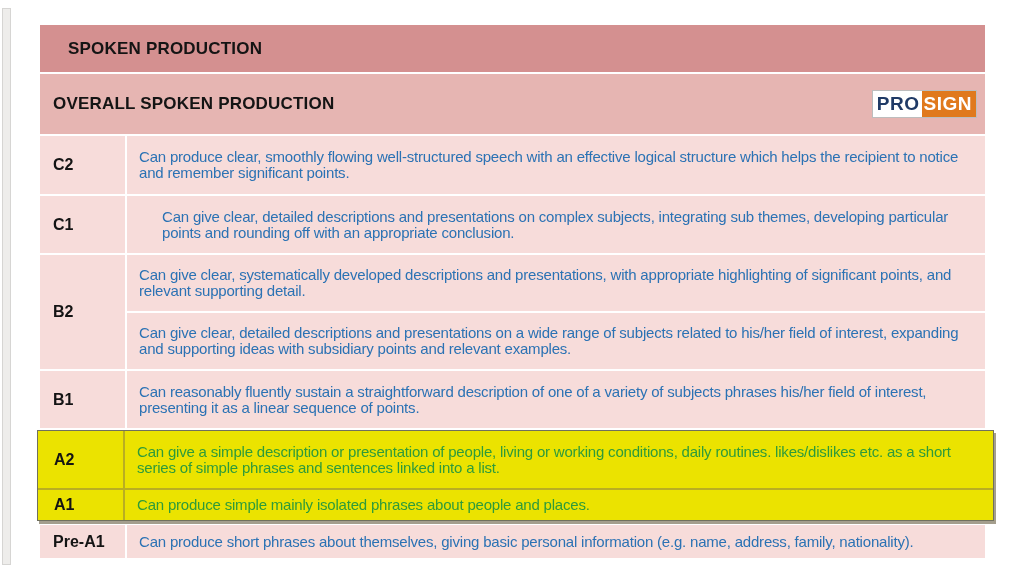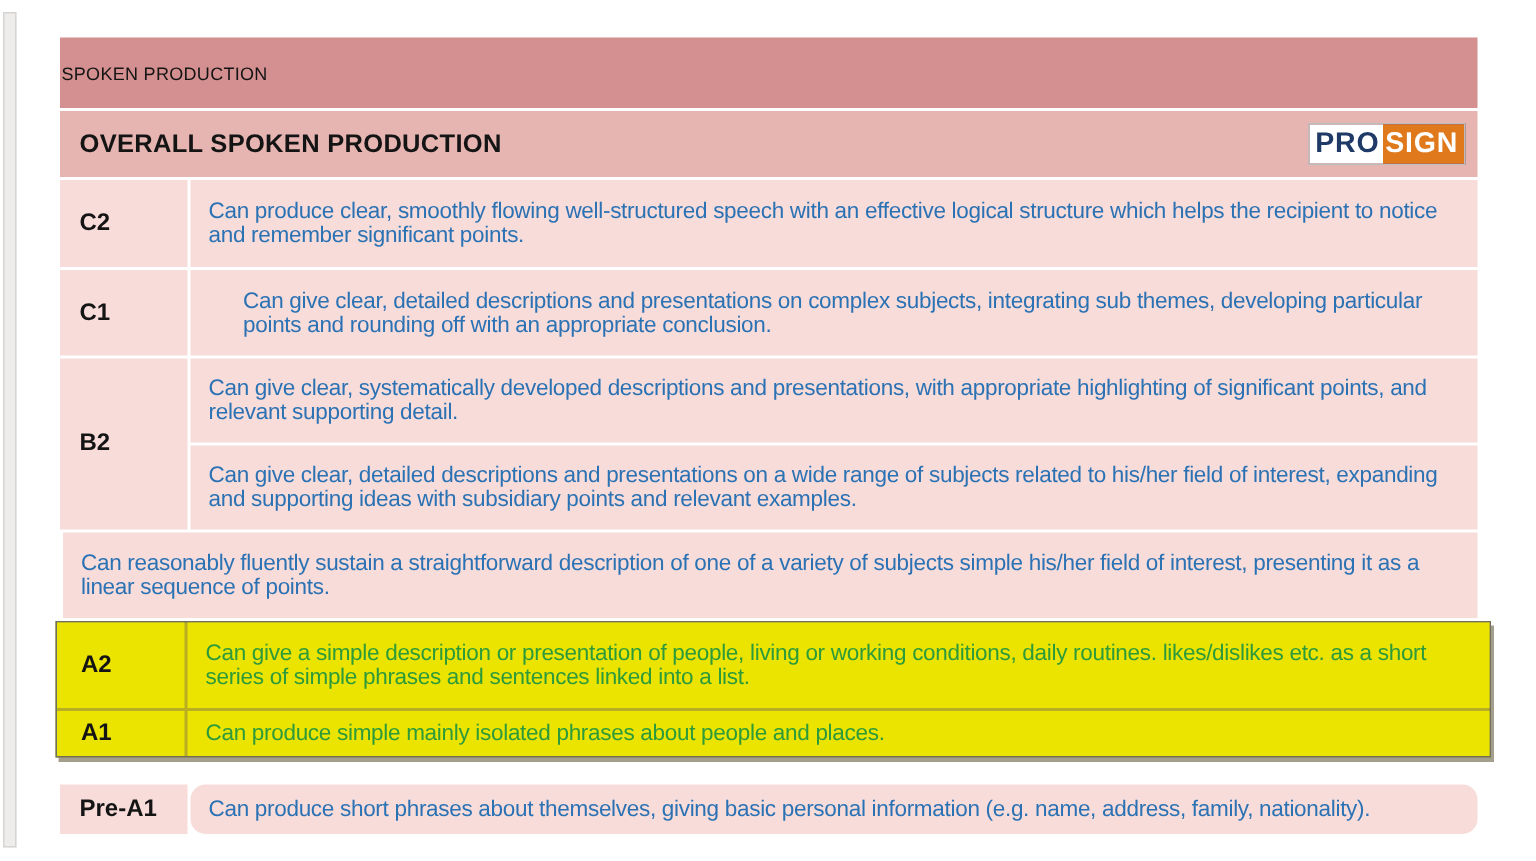--- a/index.html
+++ b/index.html
@@ -26,26 +26,26 @@
   }
   .edge-strip{
     position:absolute;left:2px;top:8px;width:9px;height:557px;
     background:#eeedeb;border:1px solid #d6d5d3;
   }
   .table{
     position:absolute;left:40px;top:25px;width:945px;
   }
   .hdr1{
     height:47px;background:var(--header-dark);
-    display:flex;align-items:center;padding:0 1px;
-    font-weight:normal;font-size:12px;color:var(--text-dark);
+    display:flex;align-items:center;padding:0 28px;
+    font-weight:bold;font-size:17px;color:var(--text-dark);
     letter-spacing:0.2px;
   }
   .hdr2{
-    height:44px;background:var(--header-light);
+    height:60px;background:var(--header-light);
     display:flex;align-items:center;justify-content:space-between;
     padding:0 8px 0 13px;margin-top:2px;
     font-weight:bold;font-size:17px;color:var(--text-dark);
     letter-spacing:0.2px;
   }
   .logo{
     display:inline-flex;align-items:flex-start;
     border:1px solid #bdbdbd;background:#7f1d1d;
     font-weight:bold;font-size:19px;line-height:24px;
     letter-spacing:0.5px;
@@ -58,21 +58,21 @@
     display:flex;align-items:center;padding-left:13px;
     font-weight:bold;font-size:16px;color:var(--text-dark);
   }
   .descs{flex:1;margin-left:2px;display:flex;flex-direction:column;gap:2px;}
   .desc{
     flex:1;background:var(--row-pink);color:var(--text-blue);
     font-size:15px;line-height:16px;letter-spacing:-0.2px;
     padding:6px 12px;display:flex;align-items:center;
   }
   .hl-group{
-    margin:2px -9px 18px -3px;
+    margin:2px -9px 4px -3px;
     background:var(--highlight-divider);
     border:1px solid var(--highlight-border);
     box-shadow:2px 3px 0 var(--highlight-shadow);
   }
   .hl-group .row{margin-top:2px;}
   .hl-group .row:first-child{margin-top:0;}
   .hl-group .level{background:var(--highlight-yellow);padding-left:16px;}
   .hl-group .desc{background:var(--highlight-yellow);color:var(--text-green);}
 </style>
 </head>
@@ -103,38 +103,39 @@
         </div>
       </div>
       <div class="row">
         <div class="level">B2</div>
         <div class="descs">
           <div class="desc" style="min-height: 56px;">Can give clear, systematically developed descriptions and presentations, with appropriate highlighting of significant points, and relevant supporting detail.</div>
           <div class="desc" style="min-height: 56px;">Can give clear, detailed descriptions and presentations on a wide range of subjects related to his/her field of interest, expanding and supporting ideas with subsidiary points and relevant examples.</div>
         </div>
       </div>
       <div class="row">
+        <div class="level">B1</div>
         <div class="descs">
-          <div class="desc" style="min-height: 57px;">Can reasonably fluently sustain a straightforward description of one of a variety of subjects simple his/her field of interest, presenting it as a linear sequence of points.</div>
+          <div class="desc" style="min-height: 57px;">Can reasonably fluently sustain a straightforward description of one of a variety of subjects phrases his/her field of interest, presenting it as a linear sequence of points.</div>
         </div>
       </div>
       <div class="hl-group">
         <div class="row">
           <div class="level">A2</div>
           <div class="descs">
             <div class="desc" style="min-height: 57px;">Can give a simple description or presentation of people, living or working conditions, daily routines. likes/dislikes etc. as a short series of simple phrases and sentences linked into a list.</div>
           </div>
         </div>
         <div class="row">
           <div class="level">A1</div>
           <div class="descs">
             <div class="desc" style="min-height: 30px;">Can produce simple mainly isolated phrases about people and places.</div>
           </div>
         </div>
       </div>
       <div class="row">
         <div class="level">Pre-A1</div>
         <div class="descs">
-          <div class="desc" style="min-height: 33px; border-radius: 10px;">Can produce short phrases about themselves, giving basic personal information (e.g. name, address, family, nationality).</div>
+          <div class="desc" style="min-height: 33px;">Can produce short phrases about themselves, giving basic personal information (e.g. name, address, family, nationality).</div>
         </div>
       </div>
     </div>
 </div>
 
 </body></html>

